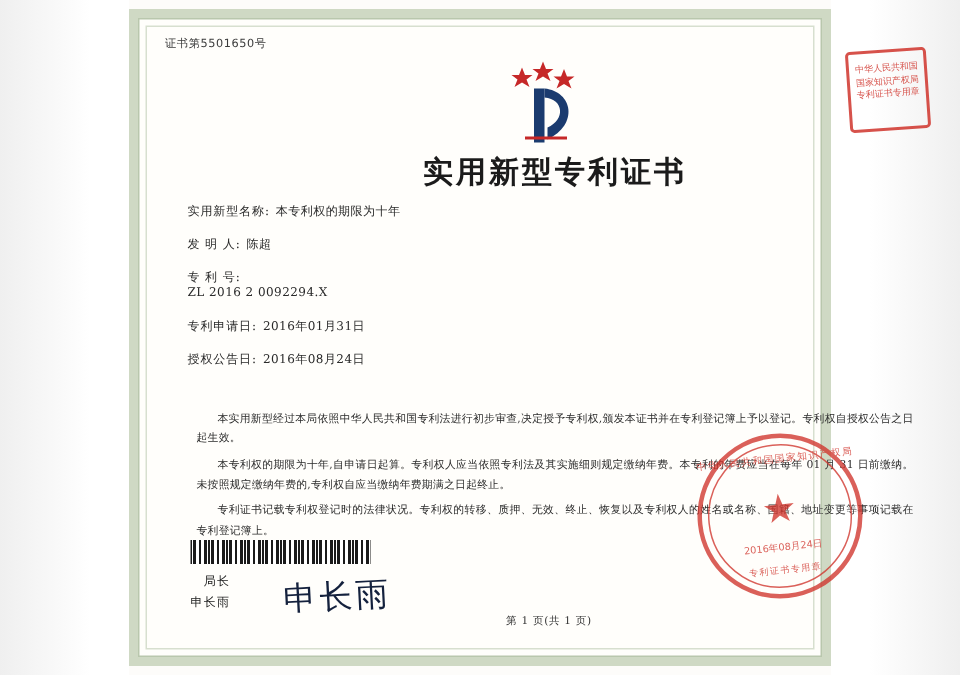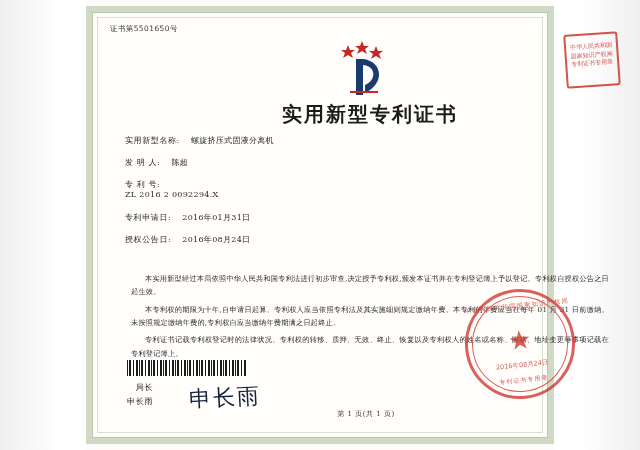--- a/index.html
+++ b/index.html
@@ -132,21 +132,21 @@
     font-family: "DejaVu Serif", serif;
   }
   .field-row {
     display: flex;
     align-items: baseline;
     margin-bottom: 11px;
     letter-spacing: 0.6px;
   }
   .field-label {
     white-space: nowrap;
-    margin-right: 11px;
+    margin-right: 4px;
     color: #2a2a2a;
   }
   .field-value {
     color: #2a2a2a;
     letter-spacing: 0.3px;
   }
   .field-row.gap { margin-bottom: 13px; flex-direction: column; }
 
   .body-text {
     position: absolute;
@@ -288,21 +288,21 @@
         <path d="M45 20 C64 22, 68 44, 47 54 L47 46 C59 41, 58 27, 45 26 Z" fill="#1b3b6f"></path>
         <path d="M32 52 L60 52 L60 54 L32 54 Z" fill="#c62828"></path>
       </svg>
     </div>
 
     <div class="title">实用新型专利证书</div>
 
     <div class="fields">
       <div class="field-row">
         <span class="field-label">实用新型名称:</span>
-        <span class="field-value">螺旋挤压式固液分离机</span>
+        <span class="field-value">本专利权的期限为十年</span>
       </div>
       <div class="field-row">
         <span class="field-label">发  明  人:</span>
         <span class="field-value">陈超</span>
       </div>
       <div class="field-row gap">
         <span class="field-label">专  利  号:</span>
         <span class="field-value">ZL 2016 2 0092294.X</span>
       </div>
       <div class="field-row">

